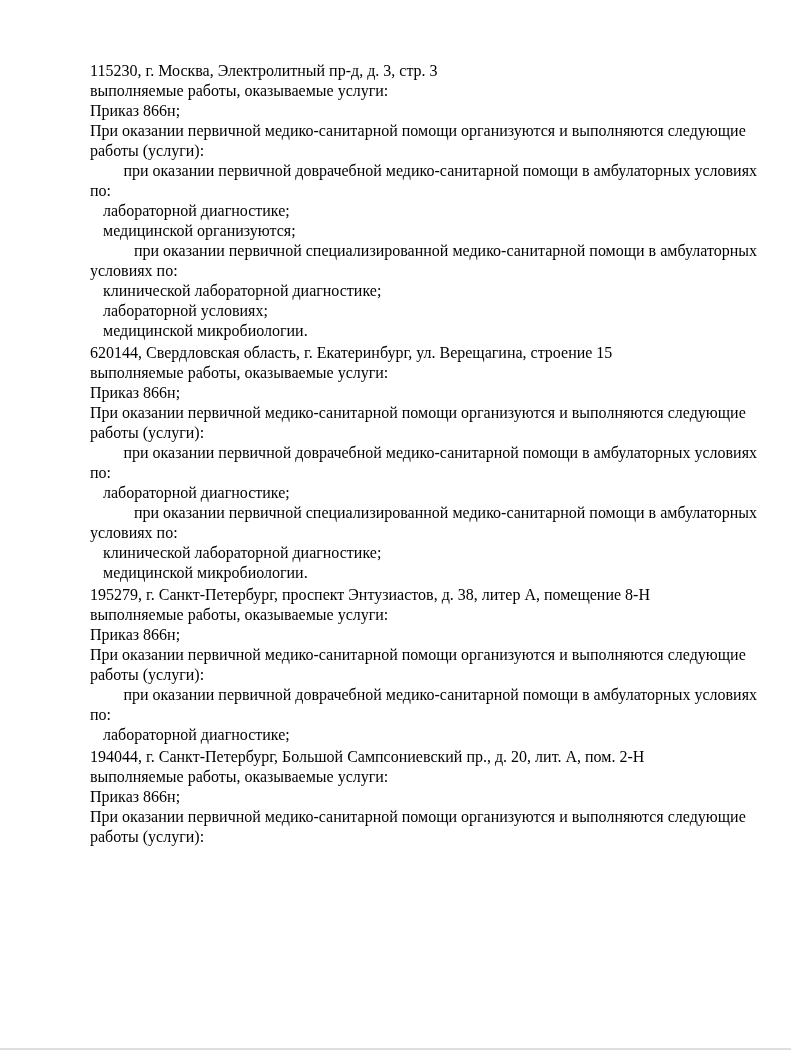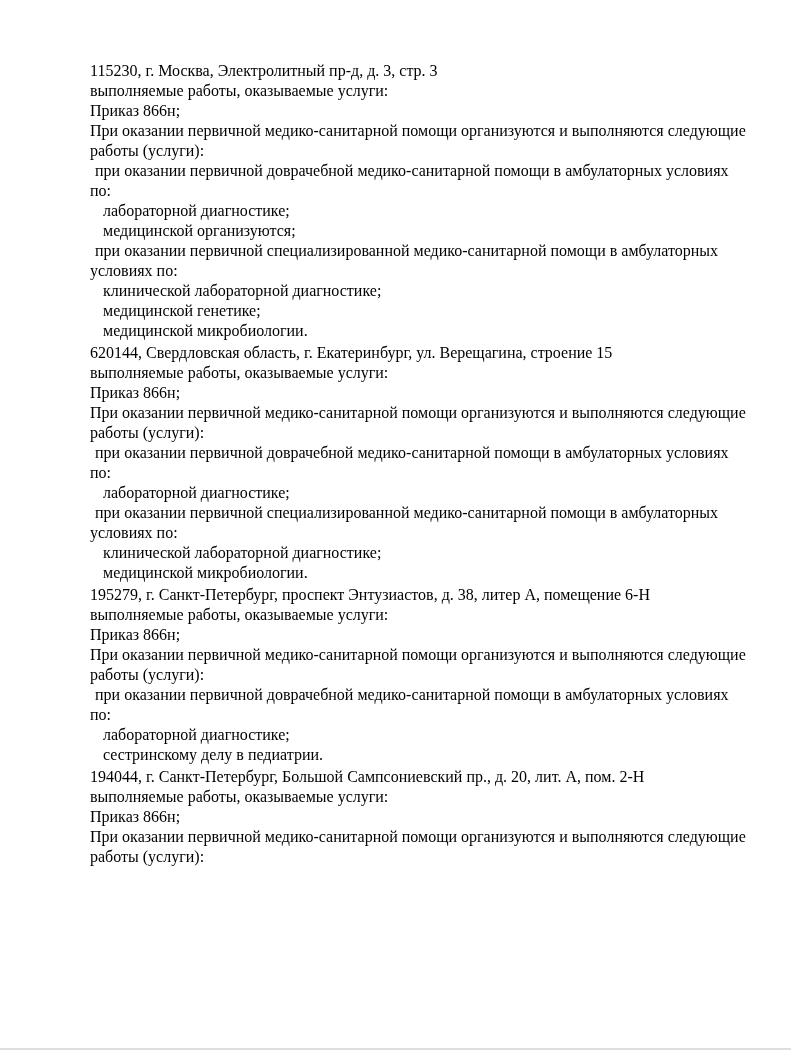--- a/index.html
+++ b/index.html
@@ -24,21 +24,21 @@
     left: 90px;
     right: 34px;
   }
   .block + .block {
     margin-top: 2px;
   }
   .line {
     white-space: nowrap;
     height: 20px;
   }
-  .i1 { padding-left: 5px; }
+  .i1 { padding-left: 5px; text-align: right; }
   .i2 { padding-left: 13px; }
   .bottom-divider {
     position: absolute;
     left: 0;
     right: 0;
     bottom: 4px;
     height: 2px;
     background: #dedede;
   }
 </style>
@@ -53,49 +53,48 @@
     <div class="line">Приказ 866н;</div>
     <div class="line">При оказании первичной медико-санитарной помощи организуются и выполняются следующие</div>
     <div class="line">работы (услуги):</div>
     <div class="line i1">при оказании первичной доврачебной медико-санитарной помощи в амбулаторных условиях</div>
     <div class="line">по:</div>
     <div class="line i2">лабораторной диагностике;</div>
     <div class="line i2">медицинской организуются;</div>
     <div class="line i1">при оказании первичной специализированной медико-санитарной помощи в амбулаторных</div>
     <div class="line">условиях по:</div>
     <div class="line i2">клинической лабораторной диагностике;</div>
-    <div class="line i2">медицинской генетике;</div>
+    <div class="line i2">лабораторной условиях;</div>
     <div class="line i2">медицинской микробиологии.</div>
   </section>
 
   <section class="block">
     <div class="line">620144, Свердловская область, г. Екатеринбург, ул. Верещагина, строение 15</div>
     <div class="line">выполняемые работы, оказываемые услуги:</div>
     <div class="line">Приказ 866н;</div>
     <div class="line">При оказании первичной медико-санитарной помощи организуются и выполняются следующие</div>
     <div class="line">работы (услуги):</div>
     <div class="line i1">при оказании первичной доврачебной медико-санитарной помощи в амбулаторных условиях</div>
     <div class="line">по:</div>
     <div class="line i2">лабораторной диагностике;</div>
     <div class="line i1">при оказании первичной специализированной медико-санитарной помощи в амбулаторных</div>
     <div class="line">условиях по:</div>
     <div class="line i2">клинической лабораторной диагностике;</div>
     <div class="line i2">медицинской микробиологии.</div>
   </section>
 
   <section class="block">
-    <div class="line">195279, г. Санкт-Петербург, проспект Энтузиастов, д. 38, литер А, помещение 6-Н</div>
+    <div class="line">195279, г. Санкт-Петербург, проспект Энтузиастов, д. 38, литер А, помещение 8-Н</div>
     <div class="line">выполняемые работы, оказываемые услуги:</div>
     <div class="line">Приказ 866н;</div>
     <div class="line">При оказании первичной медико-санитарной помощи организуются и выполняются следующие</div>
     <div class="line">работы (услуги):</div>
     <div class="line i1">при оказании первичной доврачебной медико-санитарной помощи в амбулаторных условиях</div>
     <div class="line">по:</div>
     <div class="line i2">лабораторной диагностике;</div>
-    <div class="line i2">сестринскому делу в педиатрии.</div>
   </section>
 
   <section class="block">
     <div class="line">194044, г. Санкт-Петербург, Большой Сампсониевский пр., д. 20, лит. А, пом. 2-Н</div>
     <div class="line">выполняемые работы, оказываемые услуги:</div>
     <div class="line">Приказ 866н;</div>
     <div class="line">При оказании первичной медико-санитарной помощи организуются и выполняются следующие</div>
     <div class="line">работы (услуги):</div>
   </section>
 

